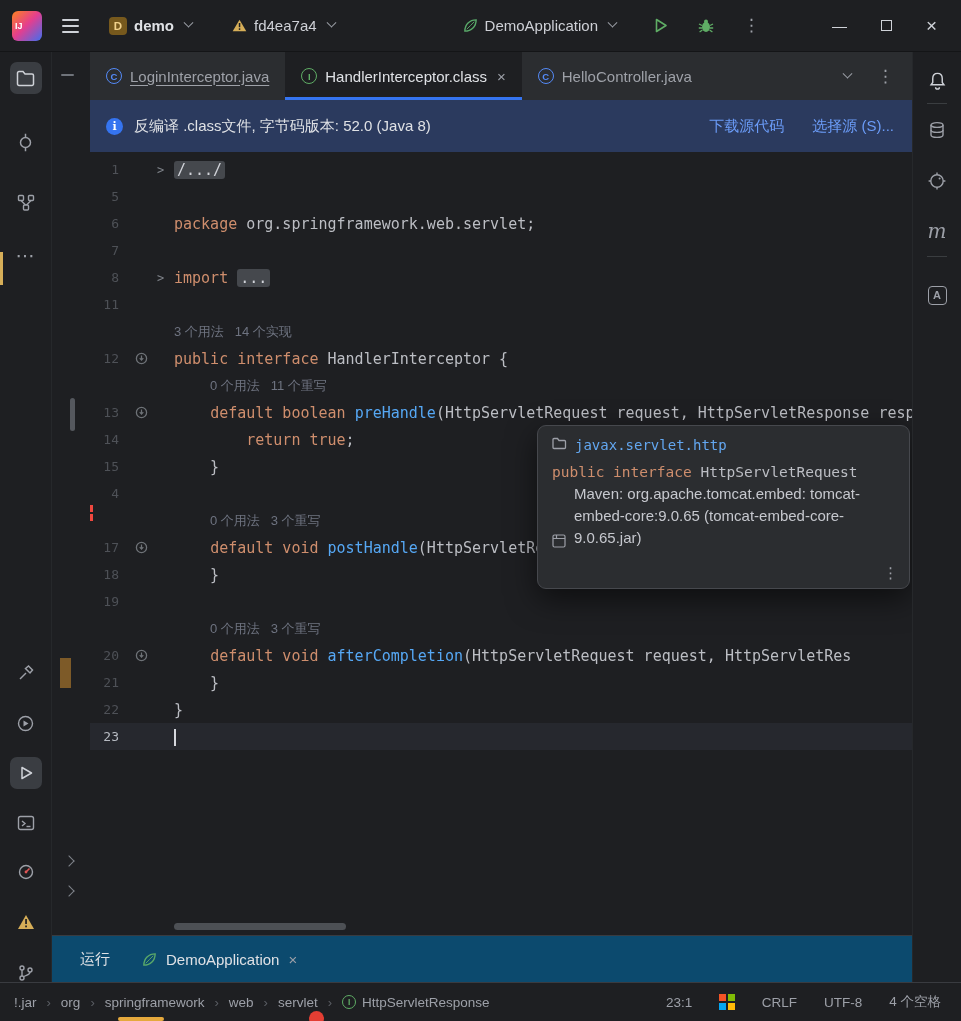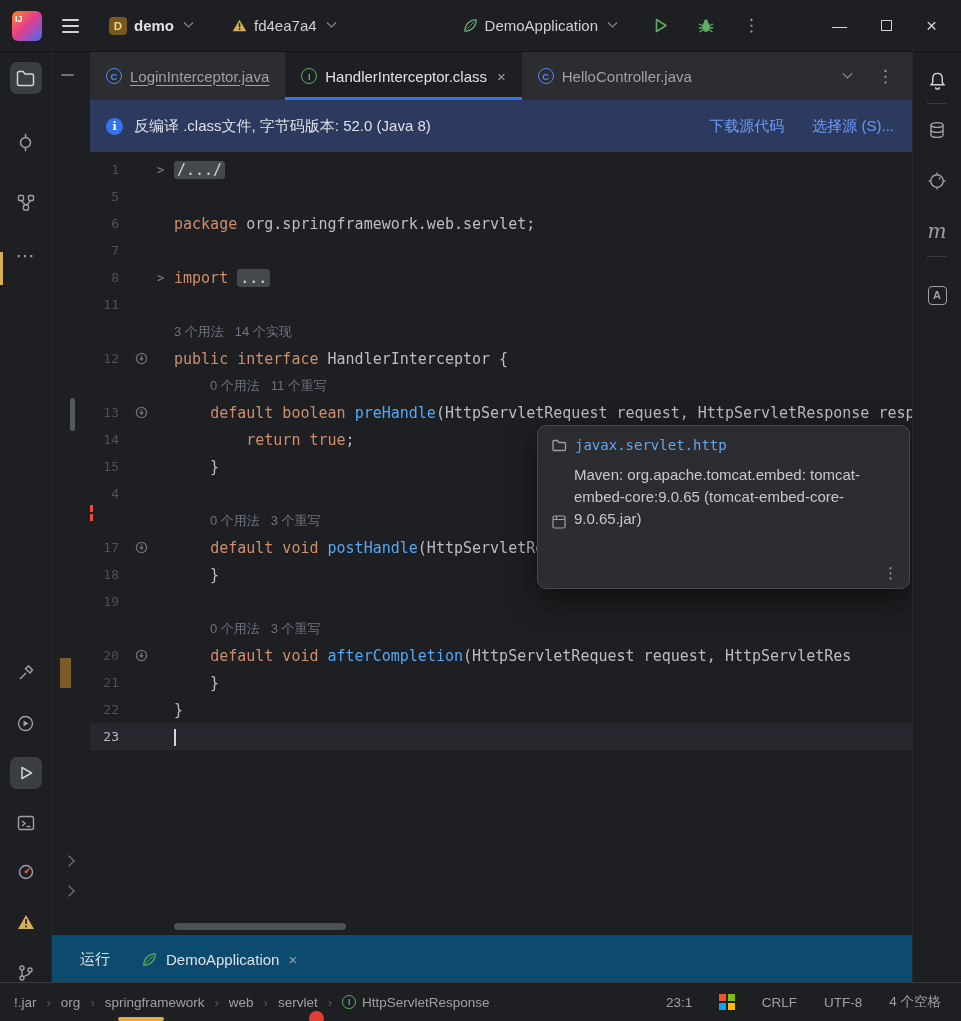--- a/index.html
+++ b/index.html
@@ -5,21 +5,21 @@
   * { margin:0; padding:0; box-sizing:border-box; }
   html,body { width:961px; height:1021px; overflow:hidden; background:#1e1f22;
               font-family:"Liberation Sans",sans-serif; color:#dfe1e5; }
   .app { position:relative; width:961px; height:1021px; display:flex; flex-direction:column; }
 
   
   .titlebar { height:52px; flex:none; display:flex; align-items:center;
               padding:0 10px 0 12px; background:#1e1f22; border-bottom:1px solid #141517; }
   .logo { width:30px; height:30px; border-radius:6px; flex:none;
           background:linear-gradient(135deg,#fe8220,#e43e8f 48%,#3f6ff0);
-          display:flex; align-items:flex-start; justify-content:flex-start;
+          display:flex; align-items:center; justify-content:flex-start;
           font-size:9px; font-weight:700; color:#fff; padding:3px; }
   .burger { margin-left:20px; cursor:pointer; }
   .burger i { display:block; width:17px; height:2px; background:#cfd2d8; border-radius:1px;
               box-shadow:0 6px 0 #cfd2d8, 0 -6px 0 #cfd2d8; margin:8px 0; }
   .tb-widget { display:flex; align-items:center; gap:7px; padding:5px 8px; border-radius:6px; }
   .tb-project { margin-left:22px; }
   .tb-branch  { margin-left:24px; }
   .tb-runcfg  { margin-left:112px; }
   .proj-badge { width:18px; height:18px; border-radius:4px; background:#77591d; color:#f2d28c;
                 font-size:11.5px; font-weight:700; display:flex; align-items:center; justify-content:center; }
@@ -101,21 +101,21 @@
   .inlay-hint { font:13px "Liberation Sans",sans-serif; color:#6e7380; white-space:pre; cursor:pointer; }
   .caret { display:inline-block; width:1.5px; height:17px; background:#d5d7dd; vertical-align:middle; }
   .vcs-mark { position:absolute; left:-1px; width:4px; height:7px; background:#f0483f; }
   .hscroll { position:absolute; left:84px; right:10px; bottom:5px; height:7px; }
   .hscroll .thumb { width:172px; height:7px; background:#4d5055; border-radius:4px; }
 
   
   .doc-popup { position:absolute; left:447px; top:273px; width:373px; min-height:164px;
                background:#2b2d30; border:1px solid #46484d; border-radius:9px;
                box-shadow:0 10px 30px rgba(0,0,0,.55); padding:11px 14px 12px; z-index:5; }
-  .dp-pkg { display:flex; align-items:center; gap:8px; font:14px "DejaVu Sans Mono",monospace;
+  .dp-pkg { display:flex; gap:8px; font:14px "DejaVu Sans Mono",monospace;
             color:#63a7f0; margin-bottom:11px; }
   .dp-decl { font:14.5px "DejaVu Sans Mono",monospace; margin-bottom:3px; color:#bcbec4; }
   .dp-ext  { font:13px "DejaVu Sans Mono",monospace; margin-bottom:10px; position:relative; color:#bcbec4; }
   .squiggle { position:absolute; left:60px; top:13px; }
   .dp-maven { display:flex; align-items:flex-end; gap:8px; font-size:15px; color:#c6c8ce;
               line-height:1.45; overflow-wrap:anywhere; }
   .dp-maven svg { margin-top:3px; flex:none; }
   .dp-more { position:absolute; right:11px; bottom:6px; color:#9da0a8; font-size:15px; cursor:pointer; }
 
   
@@ -478,20 +478,23 @@
             <div class="vcs-mark" style="top:353px"></div>
             <div class="vcs-mark" style="top:362px"></div>
 
             <div class="doc-popup">
               <div class="dp-pkg">
                 <svg width="15" height="13" viewBox="0 0 15 13" fill="none" stroke="#9da0a8" stroke-width="1.3">
                     <path d="M1 2.5 a1 1 0 0 1 1-1 h3.5 l1.5 2 h5.5 a1 1 0 0 1 1 1 v6 a1 1 0 0 1-1 1 h-10.5 a1 1 0 0 1-1-1 Z"></path>
                   </svg>
                 <span>javax.servlet.http</span>
               </div>
+              <div class="dp-decl">
+                <span class="tok-kw">public interface</span><span class="tok-pl"> HttpServletRequest</span>
+              </div>
               <div class="dp-maven">
                 <svg width="14" height="14" viewBox="0 0 14 14" fill="none" stroke="#9da0a8" stroke-width="1.2">
                     <rect x="1" y="1" width="12" height="12" rx="1.5"></rect>
                     <path d="M1 4.5 h12 M4.5 1 v3.5"></path>
                   </svg>
                 <span>Maven: org.apache.tomcat.embed: tomcat-embed-core:9.0.65 (tomcat-embed-core-9.0.65.jar)</span>
               </div>
               <span class="dp-more">⋮</span>
             </div>
 

